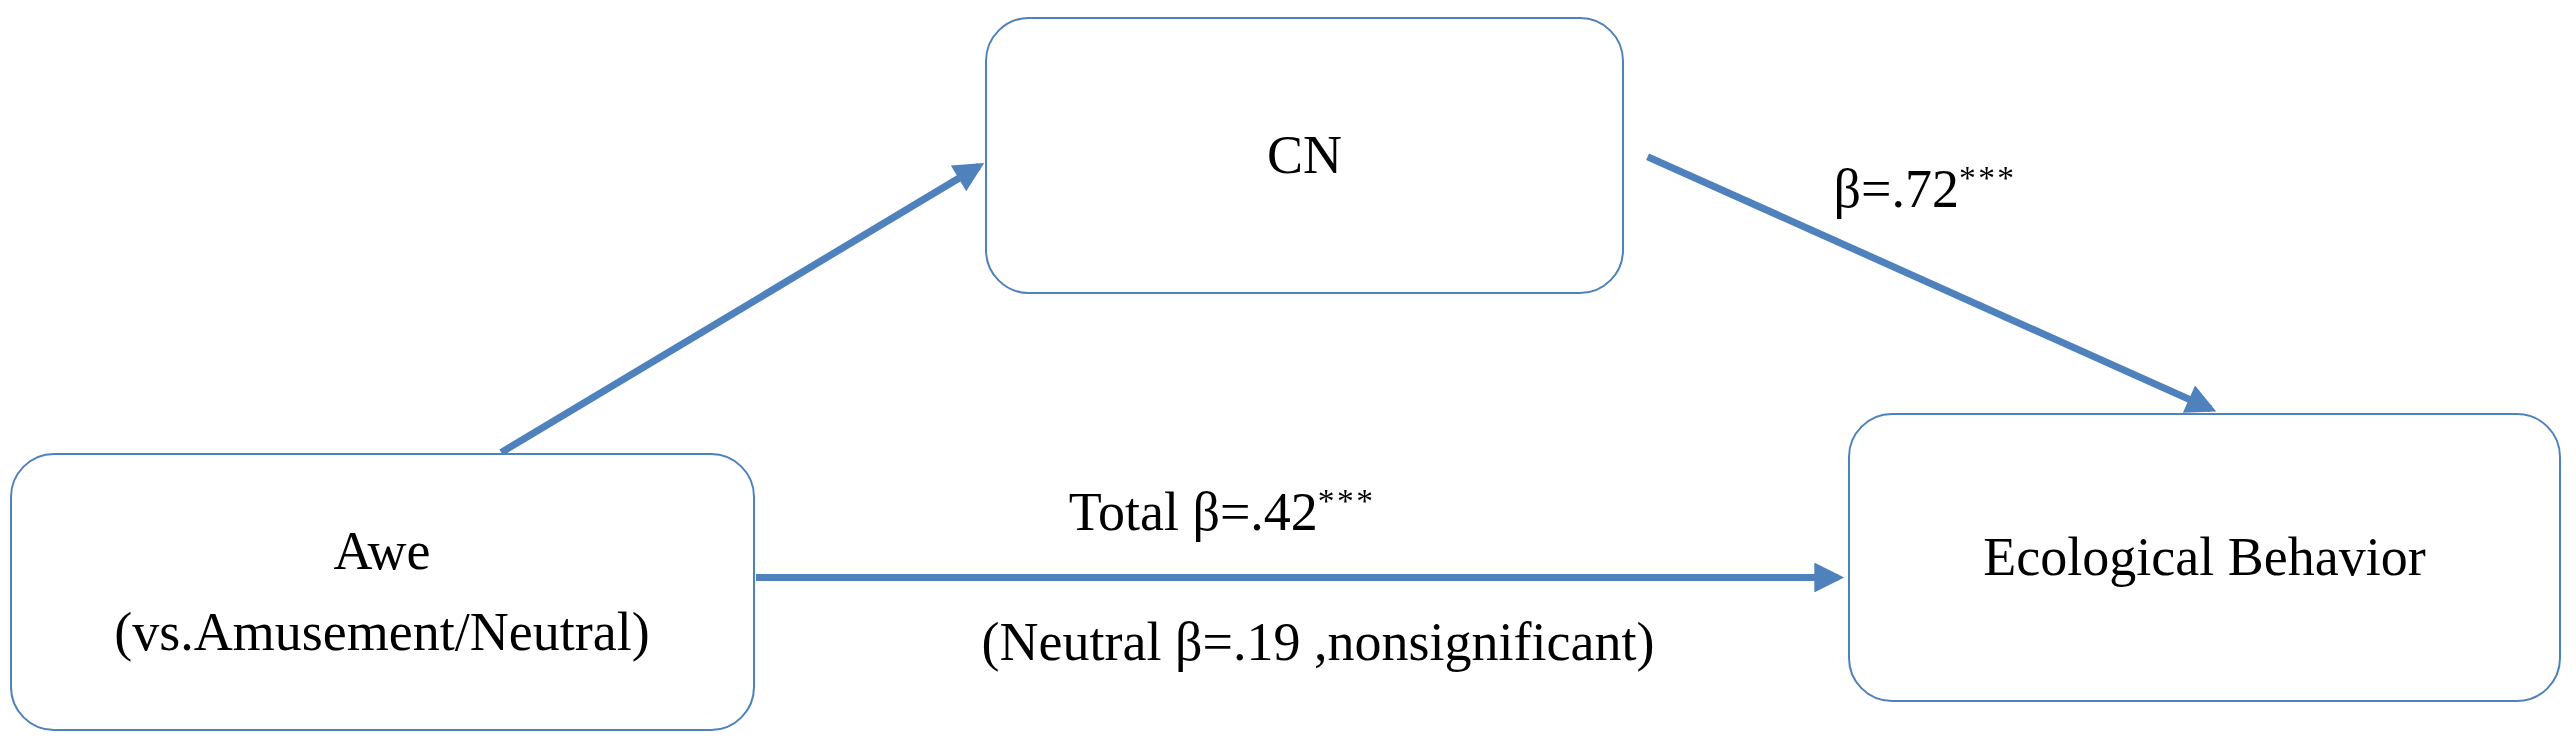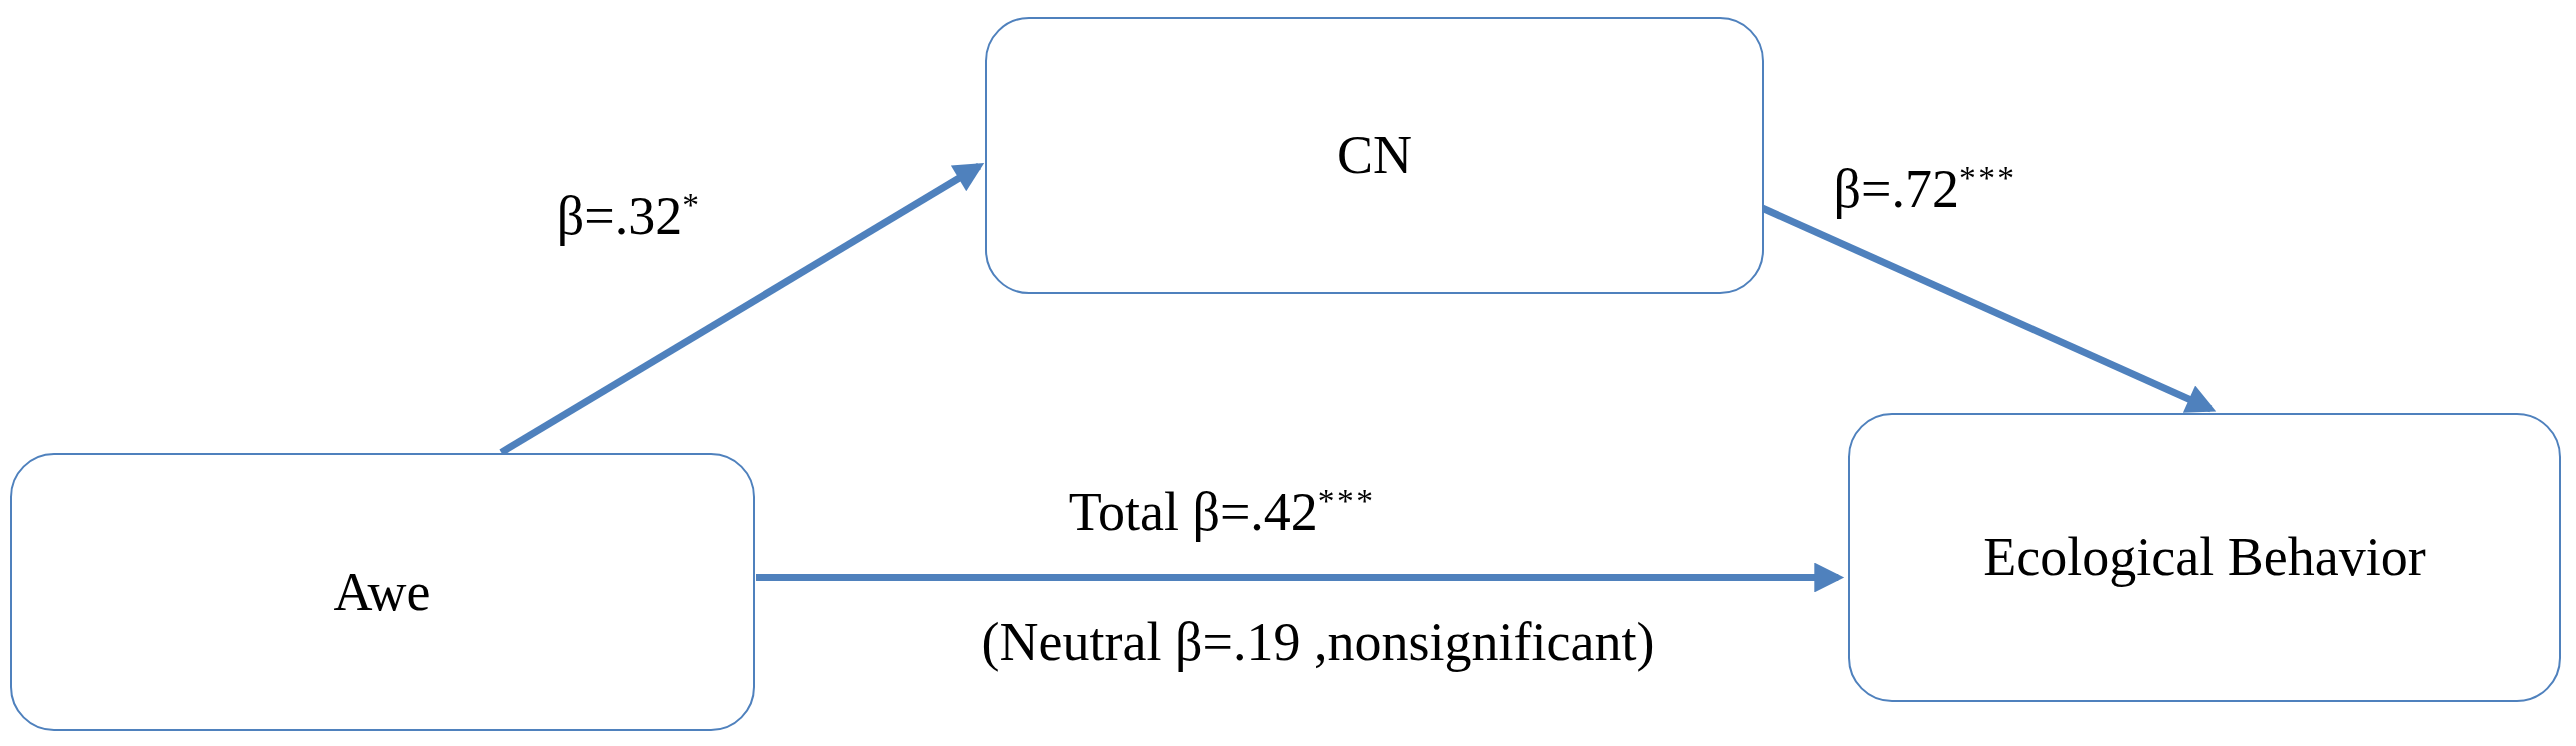--- a/index.html
+++ b/index.html
@@ -33,21 +33,21 @@
     display: flex;
     flex-direction: column;
     align-items: center;
     justify-content: center;
     text-align: center;
     font-size: 54px;
     line-height: 1.5;
     color: var(--ink);
   }
   .node-awe  { left: 9.5px;   top: 453px; width: 745px; height: 278px; text-align: center; }
-  .node-cn   { left: 985px; top: 17.4px;  width: 779px; height: 277px; }
+  .node-cn   { left: 985px; top: 17.4px;  width: 639px; height: 277px; }
   .node-eco  { left: 1848px; top: 413px; width: 713px; height: 289px; }
   .edge-label {
     position: absolute;
     transform: translateX(-50%);
     white-space: nowrap;
     font-size: 54px;
     line-height: 1;
     color: var(--ink);
   }
   .label-a      { left: 629px;  top: 188px; }
@@ -71,33 +71,31 @@
         <path class="arrowhead-shape" d="M 0 0 L 10 5 L 0 10 z"></path>
       </marker>
     </defs>
     <line x1="633" y1="572" x2="1237" y2="210" marker-end="url(#arw)"></line>
     <line x1="2082" y1="198" x2="2794" y2="517" marker-end="url(#arw)"></line>
     <line x1="955" y1="730" x2="2323" y2="730" marker-end="url(#arw)"></line>
   </svg>
 
   <div class="node node-awe">
     <div class="node-line">Awe</div>
+    <div class="node-line">(vs.Amusement/Neutral)</div>
   </div>
 
   <div class="node node-cn">
     <div class="node-line">CN</div>
   </div>
 
   <div class="node node-eco">
     <div class="node-line">Ecological Behavior</div>
   </div>
 
-  <div class="edge-label label-a">
-    <span>β=.32</span><span class="stars">*</span>
-  </div>
 
   <div class="edge-label label-b">
     <span>β=.72</span><span class="stars">***</span>
   </div>
 
   <div class="edge-label label-total">
     <span>Total β=.42</span><span class="stars">***</span>
   </div>
 
   <div class="edge-label label-direct">

